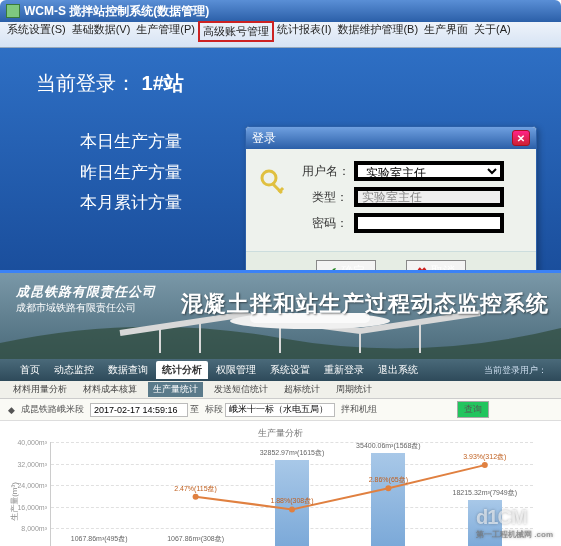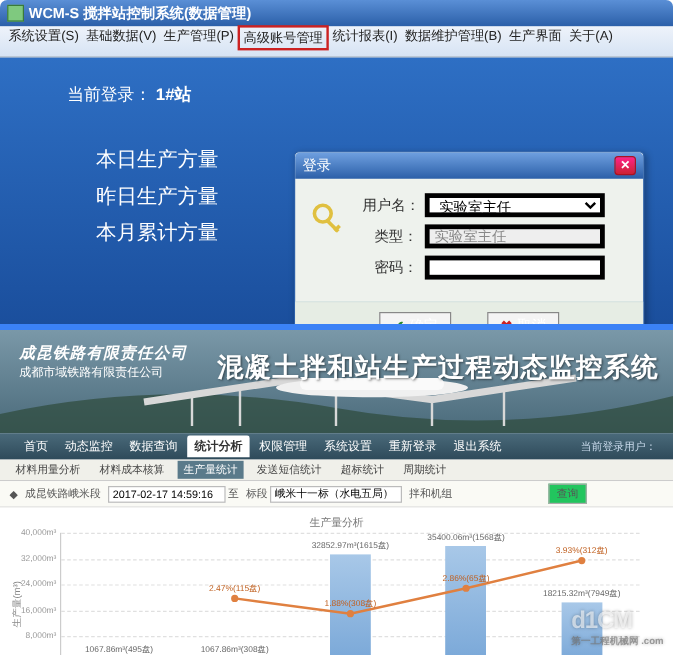--- a/index.html
+++ b/index.html
@@ -8,21 +8,21 @@
 
 .app { width: 561px; height: 270px; position: relative; }
 .titlebar { height: 22px; background: linear-gradient(#5a8fd6, #2b5fa8); display: flex; align-items: center; padding: 0 6px; border-top-left-radius: 6px; border-top-right-radius: 6px; }
 .titlebar .icon { width: 14px; height: 14px; background: #7fc97f; border: 1px solid #3a7a3a; margin-right: 4px; }
 .titlebar .title { color: #fff; font-size: 12px; font-weight: bold; }
 .menubar { height: 26px; background: linear-gradient(#eef3fa, #d6e3f4); border-bottom: 1px solid #9ab; display: flex; align-items: flex-start; padding: 0 4px; }
 .menubar .menu-item { font-size: 11px; padding: 0 3px; color: #222; cursor: default; white-space: nowrap; }
 .menubar .menu-item.boxed { border: 2px solid #cc2222; margin-top: -1px; padding: 1px 3px; }
 
 .desktop { height: 226px; background: linear-gradient(#2e6fc4, #1a4e9c); position: relative; padding: 12px 20px; color: #fff; }
-.cur-login { font-size: 14px; margin-left: 36px; margin-top: 10px; }
+.cur-login { font-size: 20px; margin-left: 16px; margin-top: 10px; }
 .cur-login b { font-weight: bold; }
 .stats { margin-top: 30px; margin-left: 60px; font-size: 17px; line-height: 1.8; }
 
 
 .dialog { position: absolute; top: 78px; left: 245px; width: 292px; background: #eef2ed; border: 1px solid #2b5fa8; border-radius: 4px; box-shadow: 2px 2px 6px rgba(0,0,0,.3); }
 .dialog .dlg-title { height: 22px; background: linear-gradient(#6fa0e0, #2b5fa8); display: flex; align-items: center; padding: 0 6px; color: #fff; font-size: 12px; border-top-left-radius: 4px; border-top-right-radius: 4px; }
 .dialog .dlg-title .spacer { flex: 1; }
 .dialog .close { width: 18px; height: 16px; background: linear-gradient(#f28, #c23); border: 1px solid #a12; border-radius: 3px; display: flex; align-items: center; justify-content: center; color: #fff; font-size: 10px; font-weight: bold; }
 .dialog .dlg-body { padding: 12px 10px; display: flex; gap: 10px; }
 .dialog .key-icon { width: 36px; height: 36px; position: relative; margin-top: 4px; }
@@ -31,21 +31,21 @@
 .dialog .field-row { display: flex; align-items: center; margin-bottom: 6px; font-size: 12px; color: #333; }
 .dialog .field-row label { width: 46px; text-align: right; margin-right: 6px; white-space: nowrap; }
 .dialog .field-row input, .dialog .field-row select { width: 150px; height: 20px; border: 4px solid #000000; font-size: 12px; padding: 0 4px; background: #fff; }
 .dialog .field-row input[disabled] { background: #eee; color: #888; }
 .dialog .btns { display: flex; justify-content: center; gap: 30px; padding: 8px 0 12px; border-top: 1px solid #cdd; background: #e6ede4; border-bottom-left-radius: 4px; border-bottom-right-radius: 4px; }
 .dialog .btn { display: flex; align-items: center; gap: 4px; padding: 2px 10px; background: #f4f4f4; border: 1px solid #888; font-size: 12px; cursor: default; }
 .dialog .btn .chk { color: #2a8a2a; font-weight: bold; }
 .dialog .btn .x { color: #c22; font-weight: bold; }
 
 
-.web { width: 561px; height: 276px; border-top: 5px solid #3b82f6; position: relative; }
+.web { width: 561px; height: 276px; border-top: 3px solid #3b82f6; position: relative; }
 .banner { height: 86px; background: linear-gradient(#6b8a9a, #3a5a6a); position: relative; overflow: hidden; }
 .banner .bridge { position: absolute; inset: 0; }
 .banner .bridge svg { width: 100%; height: 100%; }
 .banner .org { position: absolute; top: 10px; left: 16px; color: #fff; }
 .banner .org .l1 { font-size: 13px; font-style: italic; font-weight: bold; letter-spacing: 1px; }
 .banner .org .l2 { font-size: 10px; }
 .banner .sys-title { position: absolute; top: 16px; right: 12px; color: #fff; font-size: 22px; font-weight: bold; text-shadow: 1px 1px 2px rgba(0,0,0,.5); letter-spacing: 1px; }
 
 .webnav { height: 22px; background: linear-gradient(#4a6a7a, #2e4a5a); display: flex; align-items: center; padding: 0 14px; color: #fff; font-size: 10px; gap: 2px; }
 .webnav .nav-item { padding: 2px 6px; white-space: nowrap; cursor: default; }

